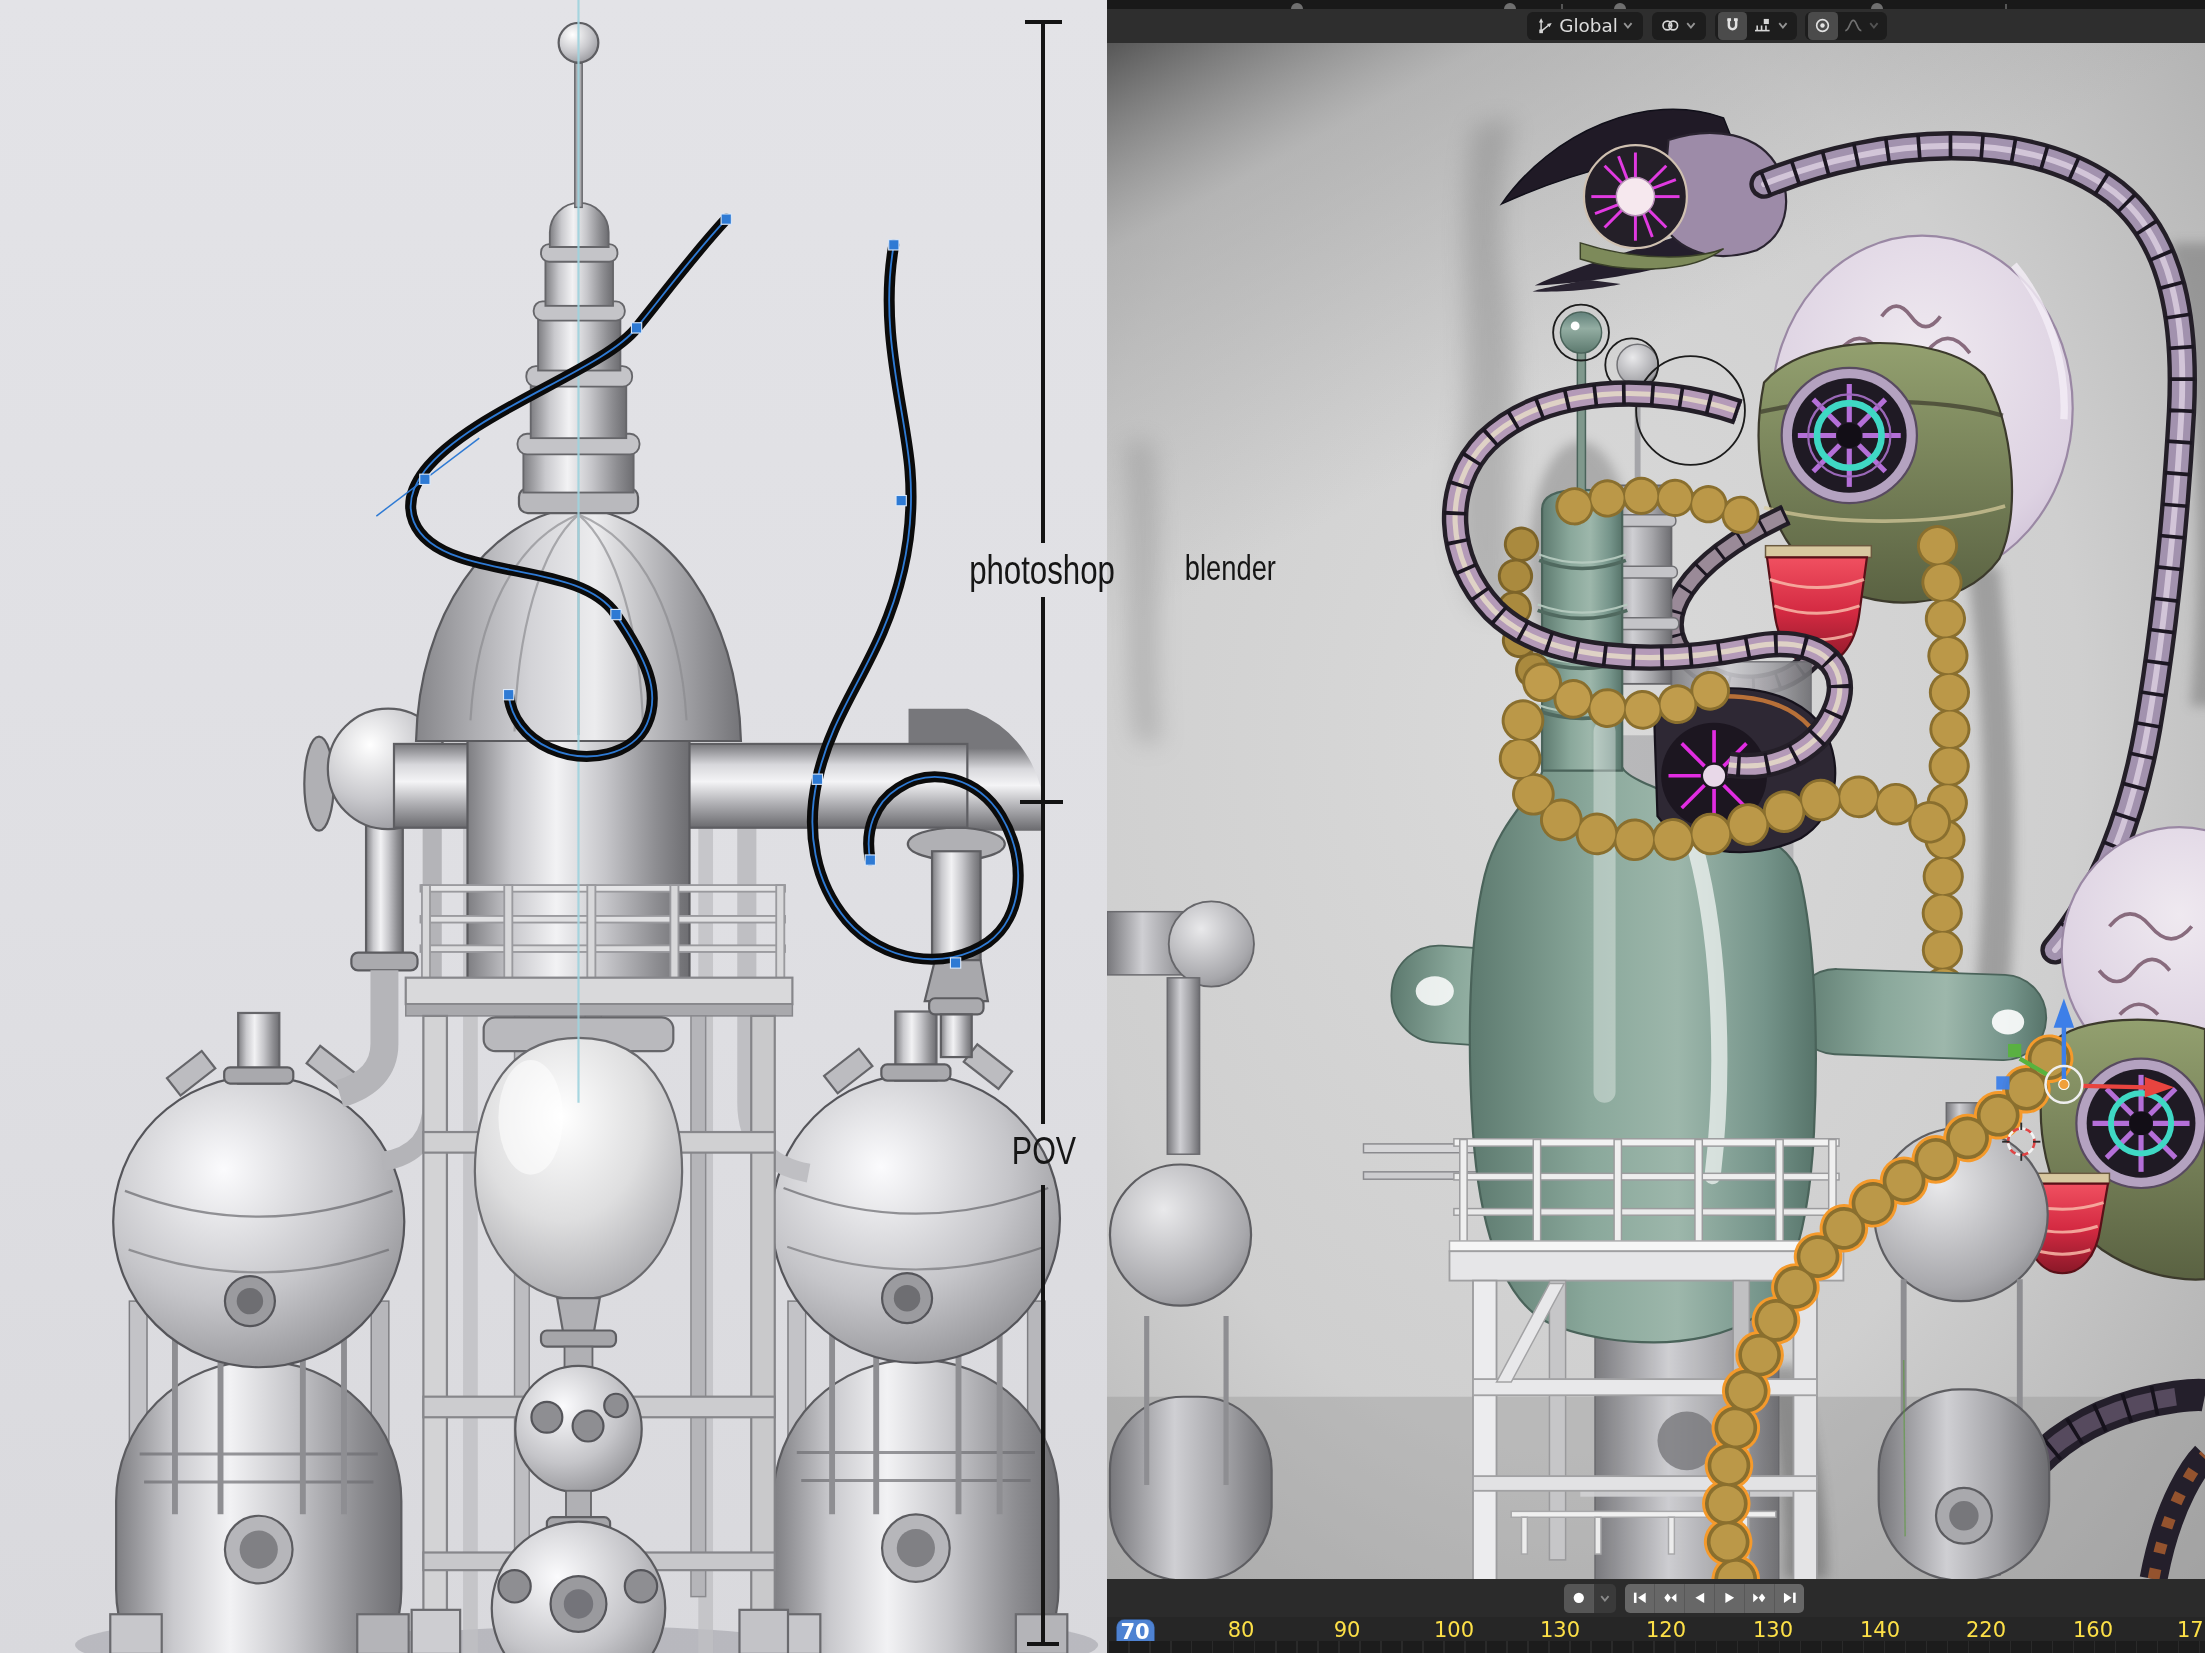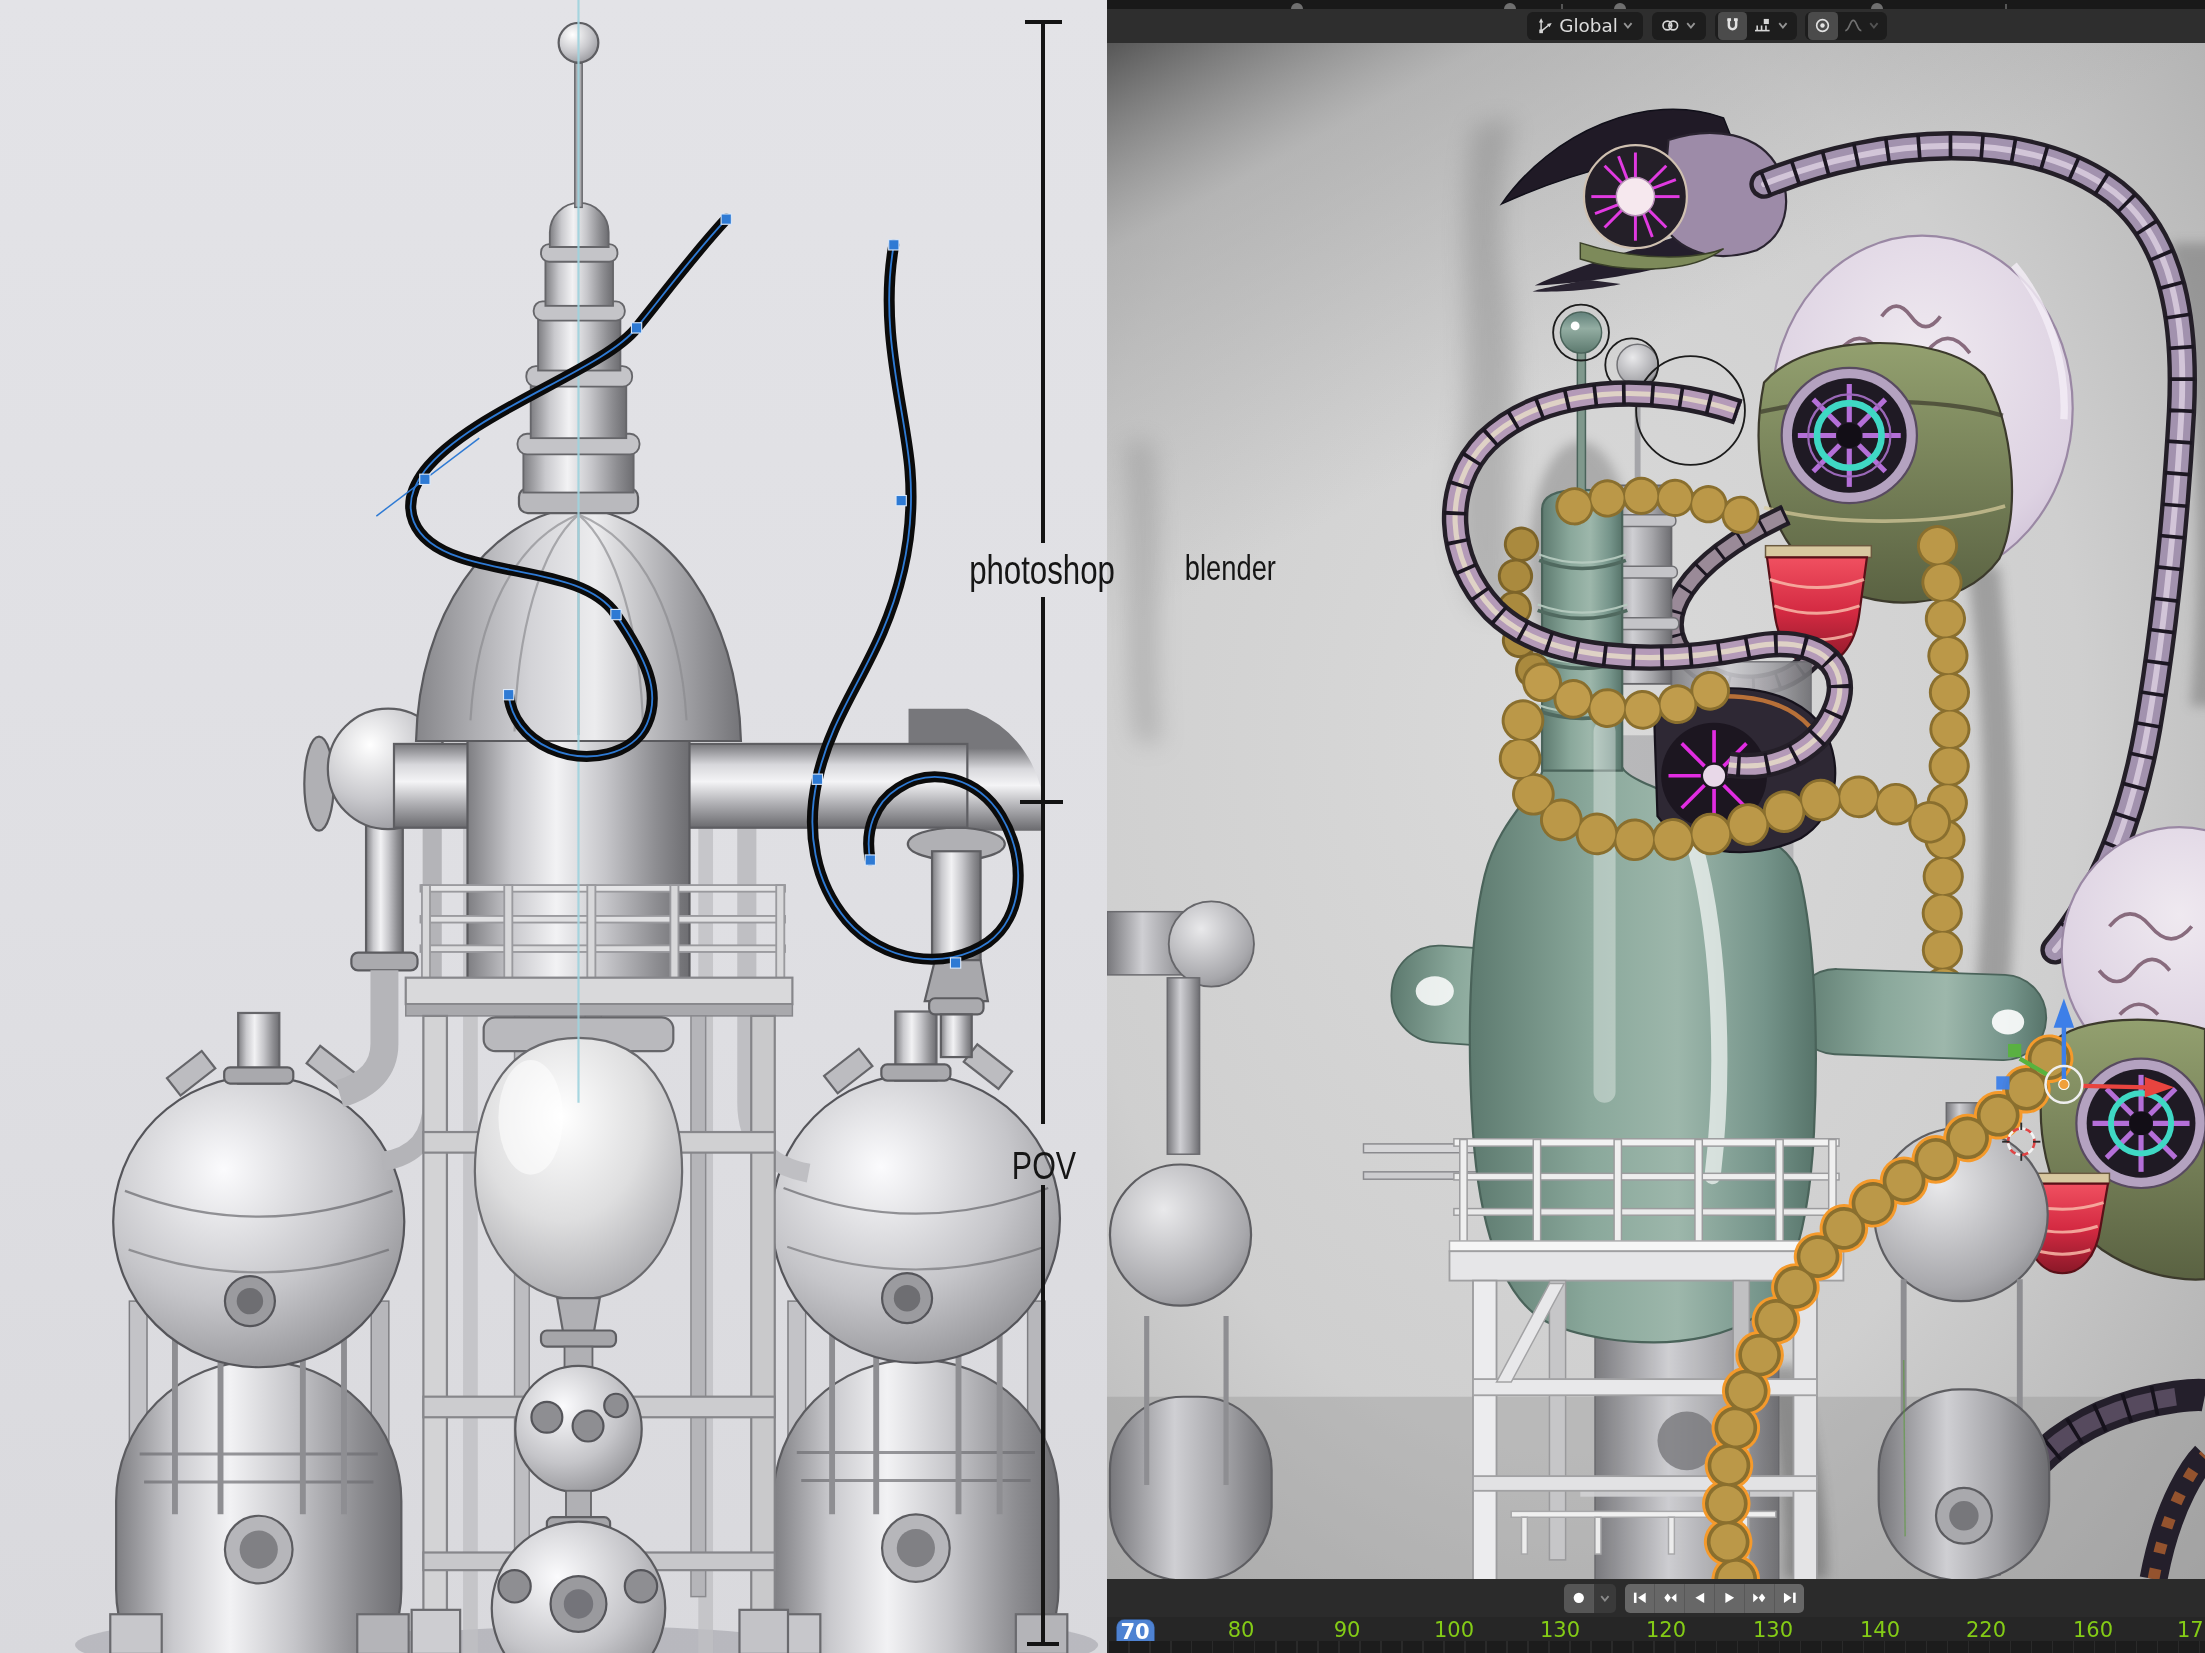--- a/index.html
+++ b/index.html
@@ -39,21 +39,21 @@
 
   #bl-playbar{position:absolute;left:0;top:1579px;width:100%;height:38px;background:#2b2b2b;
               display:flex;align-items:center;}
   .pb-group{display:flex;height:29px;border-radius:5.1px;overflow:hidden;}
   .pb-btn{width:29px;height:29px;display:flex;align-items:center;justify-content:center;background:#676767;}
   .pb-btn + .pb-btn{border-left:0.7px solid #585858;}
   .pb-rec{background:#565656;}
   .pb-recchev{background:#3a3a3a;width:22px;}
 
   #bl-ruler{position:absolute;left:0;top:1617px;width:100%;height:23.5px;background:#262626;}
-  .rnum{position:absolute;top:1px;transform:translateX(-50%);color:#84cc16;font-size:21px;}
+  .rnum{position:absolute;top:1px;transform:translateX(-50%);color:#fde047;font-size:21px;}
   #playhead{position:absolute;top:2.9px;width:37px;height:29px;background:#4e82d2;border-radius:7.4px;
             color:#fff;font-size:21px;font-weight:bold;display:flex;align-items:flex-start;justify-content:center;
             box-shadow:0 0 0 0.7px #3864a6;}
   #playhead-stem{position:absolute;width:2.9px;background:#4e82d2;}
   #bl-keystrip{position:absolute;left:0;top:1641px;width:100%;height:13.2px;background:#1c1c1c;
       background-image:repeating-linear-gradient(90deg,#2a2a2a 0 1.5px,transparent 1.5px 21px);}
 </style>
 </head>
 <body>
 
@@ -801,19 +801,19 @@
     <div class="divtick" style="left:1025px;top:20px;width:37px;"></div>
     <div class="divtick" style="left:1020px;top:800px;width:43px;"></div>
     <div class="divtick" style="left:1027px;top:1642px;width:32px;"></div>
 
     <div class="anno" style="left:1042px;top:548px;font-size:40px;transform:translateX(-50%);">
       <span class="cond">photoshop</span>
     </div>
     <div class="anno" style="left:1172px;top:548px;font-size:35px;">
       <span class="cond">blender</span>
     </div>
-    <div class="anno" style="left:1044px;top:1129px;font-size:39px;transform:translateX(-50%);margin-top:15px;">
+    <div class="anno" style="left:1044px;top:1129px;font-size:39px;transform:translateX(-50%);">
       <span class="cond">POV</span>
     </div>
   </div>
 
 </div>
 
 
 </body></html>

